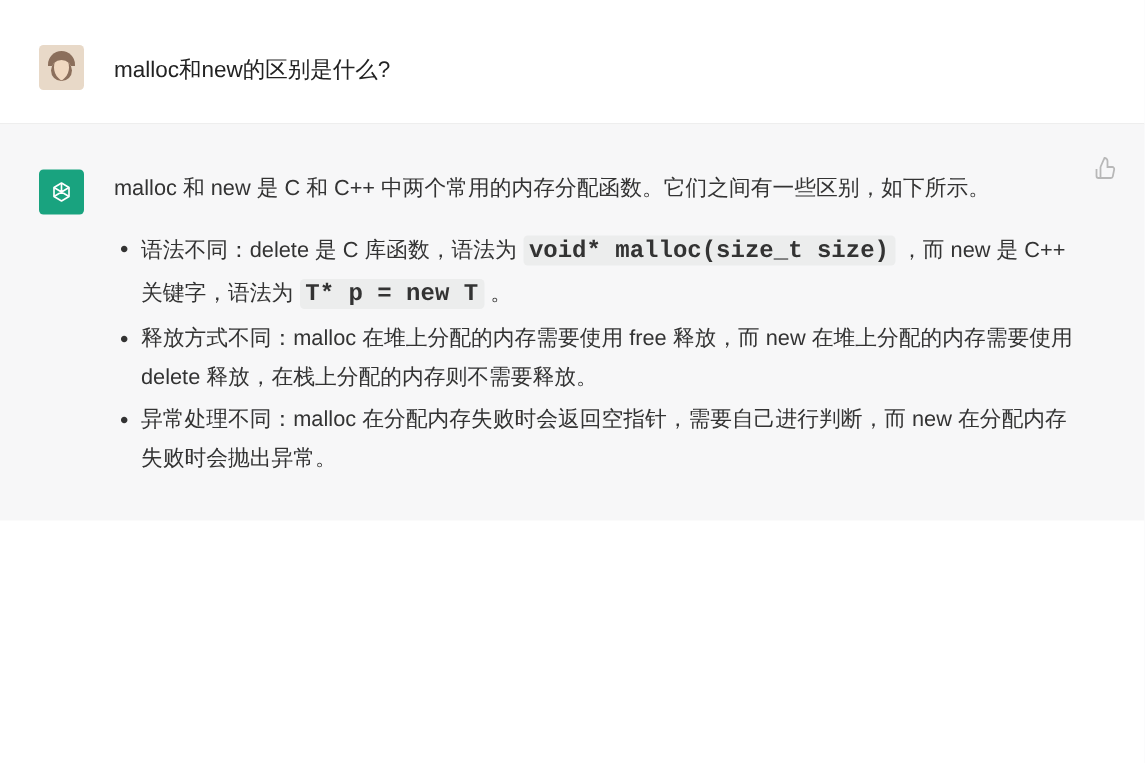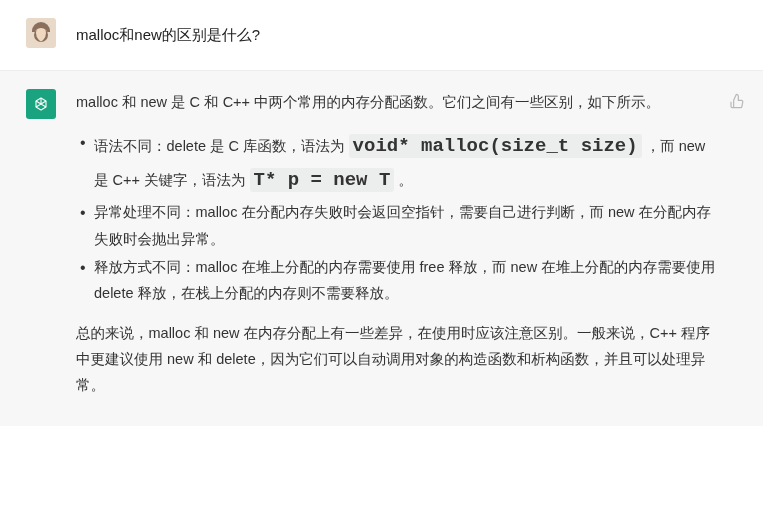--- a/index.html
+++ b/index.html
@@ -8,21 +8,21 @@
     background: #fff;
     width: 763px;
     height: 515px;
     overflow: hidden;
     color: #333;
     font-size: 14.5px;
     line-height: 1.8;
   }
   .msg {
     display: flex;
-    padding: 18px 22px 14px 26px;
+    padding: 30px 22px 14px 26px;
     gap: 20px;
   }
   .msg.user {
     background: #fff;
     border-bottom: 1px solid #eee;
     padding-bottom: 22px;
   }
   .msg.assistant {
     background: #f7f7f8;
     position: relative;
@@ -93,21 +93,21 @@
     top: 0;
     font-size: 16px;
     color: #333;
   }
   code {
     font-family: "Consolas", "Courier New", monospace;
     background: #eceded;
     padding: 1px 4px;
     border-radius: 3px;
     font-weight: bold;
-    font-size: 19px;
+    font-size: 16px;
   }
   .feedback {
     position: absolute;
     right: 18px;
     top: 20px;
     color: #b8b8b8;
   }
   .feedback svg { width: 16px; height: 16px; }
 </style>
 </head>
@@ -127,23 +127,22 @@
         <path d="M20 8v12l10 6M20 20l-10 6M20 20V8M10 14l10 6 10-6"></path>
       </g>
     </svg>
   </div>
   <div class="content">
     <p>malloc 和 new 是 C 和 C++ 中两个常用的内存分配函数。它们之间有一些区别，如下所示。</p>
     <ul>
       <li>
         <span>语法不同：delete 是 C 库函数，语法为 </span><code>void* malloc(size_t size)</code><span> ，而 new 是 C++ 关键字，语法为 </span><code>T* p = new T</code><span> 。</span>
       </li>
+      <li>释放方式不同：malloc 在堆上分配的内存需要使用 free 释放，而 new 在堆上分配的内存需要使用 delete 释放，在栈上分配的内存则不需要释放。</li>
       <li>异常处理不同：malloc 在分配内存失败时会返回空指针，需要自己进行判断，而 new 在分配内存失败时会抛出异常。</li>
-      <li>释放方式不同：malloc 在堆上分配的内存需要使用 free 释放，而 new 在堆上分配的内存需要使用 delete 释放，在栈上分配的内存则不需要释放。</li>
     </ul>
-    <p>总的来说，malloc 和 new 在内存分配上有一些差异，在使用时应该注意区别。一般来说，C++ 程序中更建议使用 new 和 delete，因为它们可以自动调用对象的构造函数和析构函数，并且可以处理异常。</p>
   </div>
   <div class="feedback">
     <svg viewBox="0 0 24 24" fill="none" stroke="currentColor" stroke-width="1.8">
       <path d="M7 22V11M3 13v7a2 2 0 0 0 2 2h12.3a2 2 0 0 0 2-1.6l1.4-7a2 2 0 0 0-2-2.4H14V5a3 3 0 0 0-3-3l-4 9"></path>
     </svg>
   </div>
 </div>
 
 </body></html>

